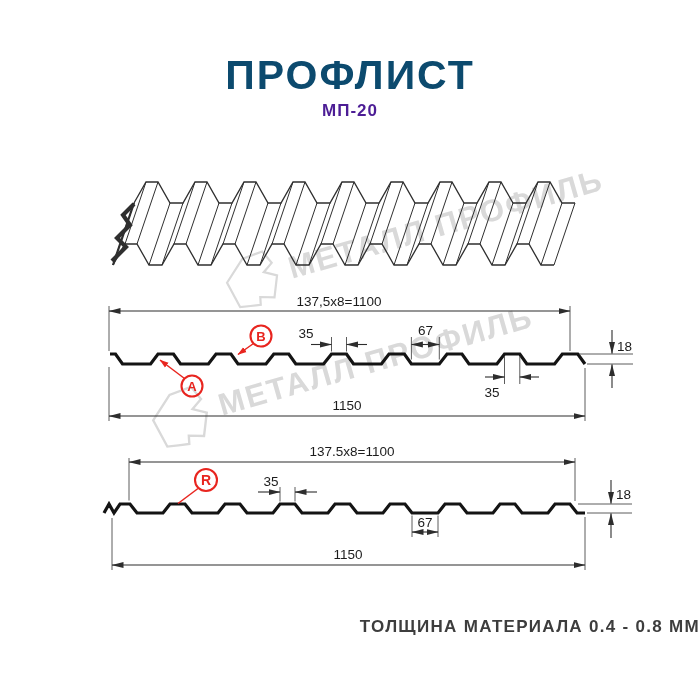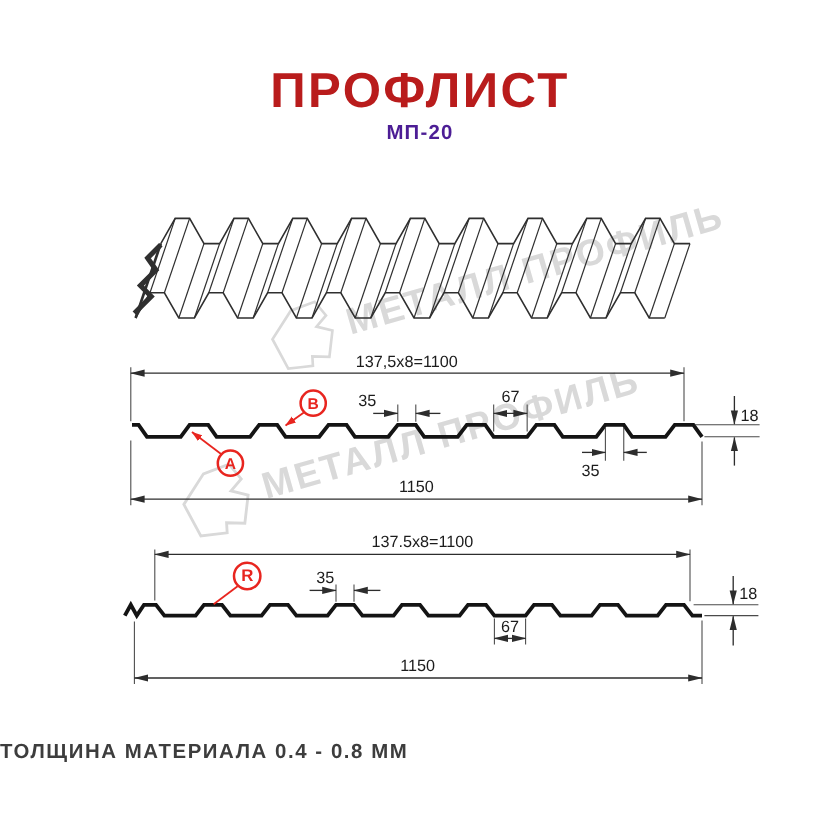--- a/index.html
+++ b/index.html
@@ -1,21 +1,21 @@
 <!DOCTYPE html>
 <html><head>
 <meta charset="utf-8">
 <style>
   html,body{margin:0;padding:0;background:#fff;}
   .stage{position:relative;width:700px;height:700px;background:#ffffff;overflow:hidden;
          font-family:"Liberation Sans",sans-serif;}
-  .hdr{position:absolute;left:0;right:0;text-align:center;z-index:3;color:#b91c1c;}
+  .hdr{position:absolute;left:0;right:0;text-align:center;z-index:3;color:#0c4a6e;}
   .title{top:52px;font-size:41px;font-weight:700;letter-spacing:2px;}
   .subtitle{top:101px;font-size:17px;font-weight:600;letter-spacing:1px;color:#4c1d95;}
-  .footer{position:absolute;left:0;right:0;top:617px;text-align:left;z-index:3;
+  .footer{position:absolute;left:0;right:0;top:617px;text-align:right;z-index:3;
           font-size:17px;font-weight:600;letter-spacing:1.3px;color:#3d3d3d;}
   .wm{position:absolute;display:flex;align-items:center;gap:10px;z-index:1;
       color:#d9d9d9;font-size:31px;font-weight:700;letter-spacing:2px;white-space:nowrap;
       transform:rotate(-16deg);transform-origin:0 50%;}
   .wm svg{flex:0 0 auto;}
   .lay{position:absolute;left:0;top:0;z-index:2;overflow:visible;}
   .pline{fill:none;stroke:#141414;stroke-width:3.2;stroke-linejoin:miter;}
   .dline{fill:none;stroke:#2d2d2d;stroke-width:1.1;}
   .eline{fill:none;stroke:#4a4a4a;stroke-width:0.9;}
   .w3d{fill:none;stroke:#2f2f2f;}

